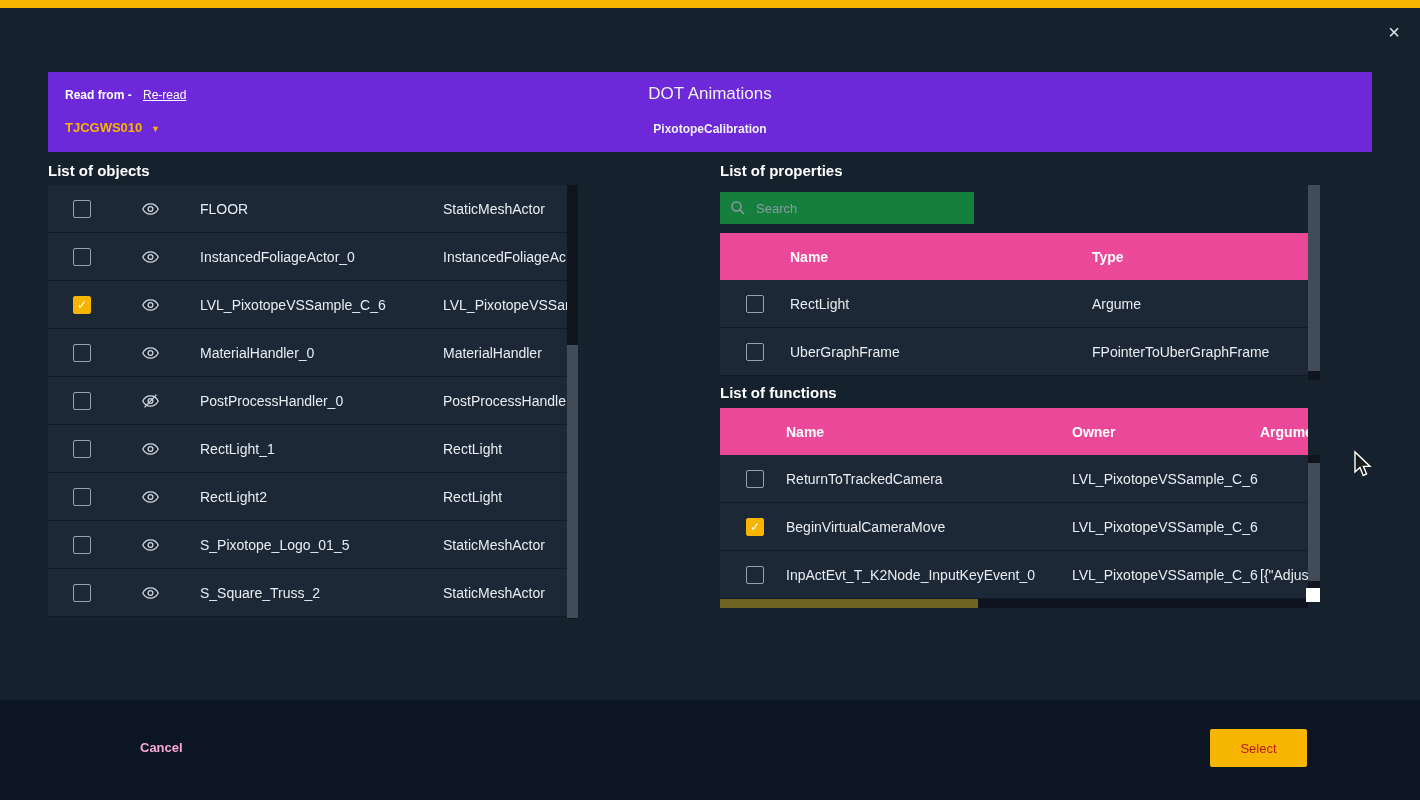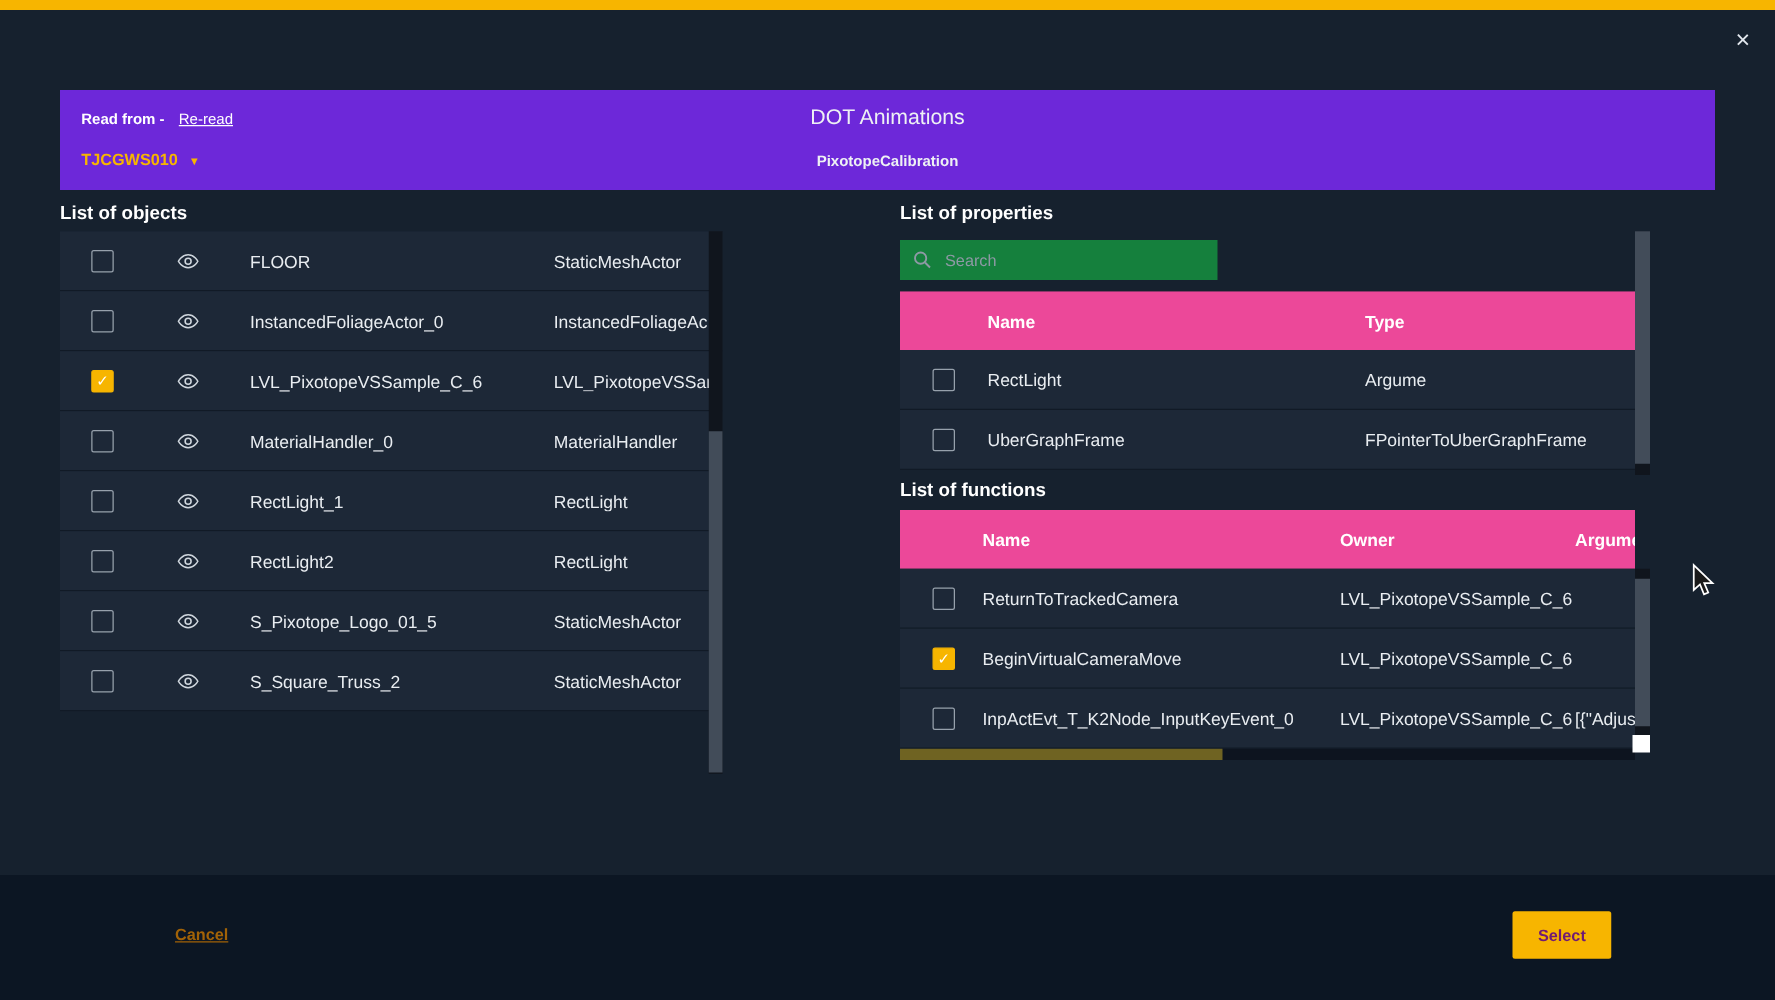--- a/index.html
+++ b/index.html
@@ -68,23 +68,23 @@
   .props-table .cb{left:26px;}
   .props-table .c-name{left:70px;}
   .props-table .c-type{left:372px;}
   .funcs-table .cb{left:26px;}
   .funcs-table .c-name{left:66px;}
   .funcs-table .c-owner{left:352px;}
   .funcs-table .c-args{left:540px;width:48px;overflow:hidden;}
 
   
   .footer{position:absolute;left:0;top:700px;width:1420px;height:100px;background:#0c1623;}
-  .cancel-btn{position:absolute;left:140px;top:40px;color:#a16207;font-weight:bold;font-size:13px;cursor:default;text-decoration:underline;}
-  .select-btn{position:absolute;left:1210px;top:29px;width:79px;height:38px;background:#f7b500;border:none;border-radius:2px;
-      color:#701a75;font-weight:bold;font-size:13px;display:flex;align-items:center;justify-content:center;
+  .cancel-btn{position:absolute;left:140px;top:40px;color:#f9a8d4;font-weight:bold;font-size:13px;cursor:default;}
+  .select-btn{position:absolute;left:1210px;top:29px;width:97px;height:38px;background:#f7b500;border:none;border-radius:2px;
+      color:#b91c1c;font-weight:normal;font-size:13px;display:flex;align-items:center;justify-content:center;
       font-family:"Liberation Sans", sans-serif;}
 
   .cursor{position:absolute;left:1352px;top:450px;pointer-events:none;}
 </style>
 </head>
 <body>
 
 <div class="topbar"></div>
 
 <div class="close-btn">×</div>
@@ -135,20 +135,30 @@
       <span class="cell c-type">LVL_PixotopeVSSan</span>
     </div>
     <div class="list-row">
       <div class="cb"></div>
       <span class="eye"><svg width="19" height="19" viewBox="0 0 24 24">
           <path d="M12 5.5C5.5 5.5 2.2 12 2.2 12s3.3 6.5 9.8 6.5 9.8-6.5 9.8-6.5-3.3-6.5-9.8-6.5z" fill="none" stroke="#cfd6dd" stroke-width="1.6"></path>
           <circle cx="12" cy="12" r="3" fill="none" stroke="#cfd6dd" stroke-width="1.6"></circle>
         </svg></span>
       <span class="cell c-name">MaterialHandler_0</span>
       <span class="cell c-type">MaterialHandler</span>
+    </div>
+    <div class="list-row">
+      <div class="cb"></div>
+      <span class="eye"><svg width="19" height="19" viewBox="0 0 24 24">
+          <path d="M12 5.5C5.5 5.5 2.2 12 2.2 12s3.3 6.5 9.8 6.5 9.8-6.5 9.8-6.5-3.3-6.5-9.8-6.5z" fill="none" stroke="#cfd6dd" stroke-width="1.6"></path>
+          <circle cx="12" cy="12" r="3" fill="none" stroke="#cfd6dd" stroke-width="1.6"></circle>
+          <line x1="4.5" y1="20" x2="19.5" y2="4" stroke="#cfd6dd" stroke-width="1.6"></line>
+        </svg></span>
+      <span class="cell c-name">PostProcessHandler_0</span>
+      <span class="cell c-type">PostProcessHandle</span>
     </div>
     <div class="list-row">
       <div class="cb"></div>
       <span class="eye"><svg width="19" height="19" viewBox="0 0 24 24">
           <path d="M12 5.5C5.5 5.5 2.2 12 2.2 12s3.3 6.5 9.8 6.5 9.8-6.5 9.8-6.5-3.3-6.5-9.8-6.5z" fill="none" stroke="#cfd6dd" stroke-width="1.6"></path>
           <circle cx="12" cy="12" r="3" fill="none" stroke="#cfd6dd" stroke-width="1.6"></circle>
         </svg></span>
       <span class="cell c-name">RectLight_1</span>
       <span class="cell c-type">RectLight</span>
     </div>

